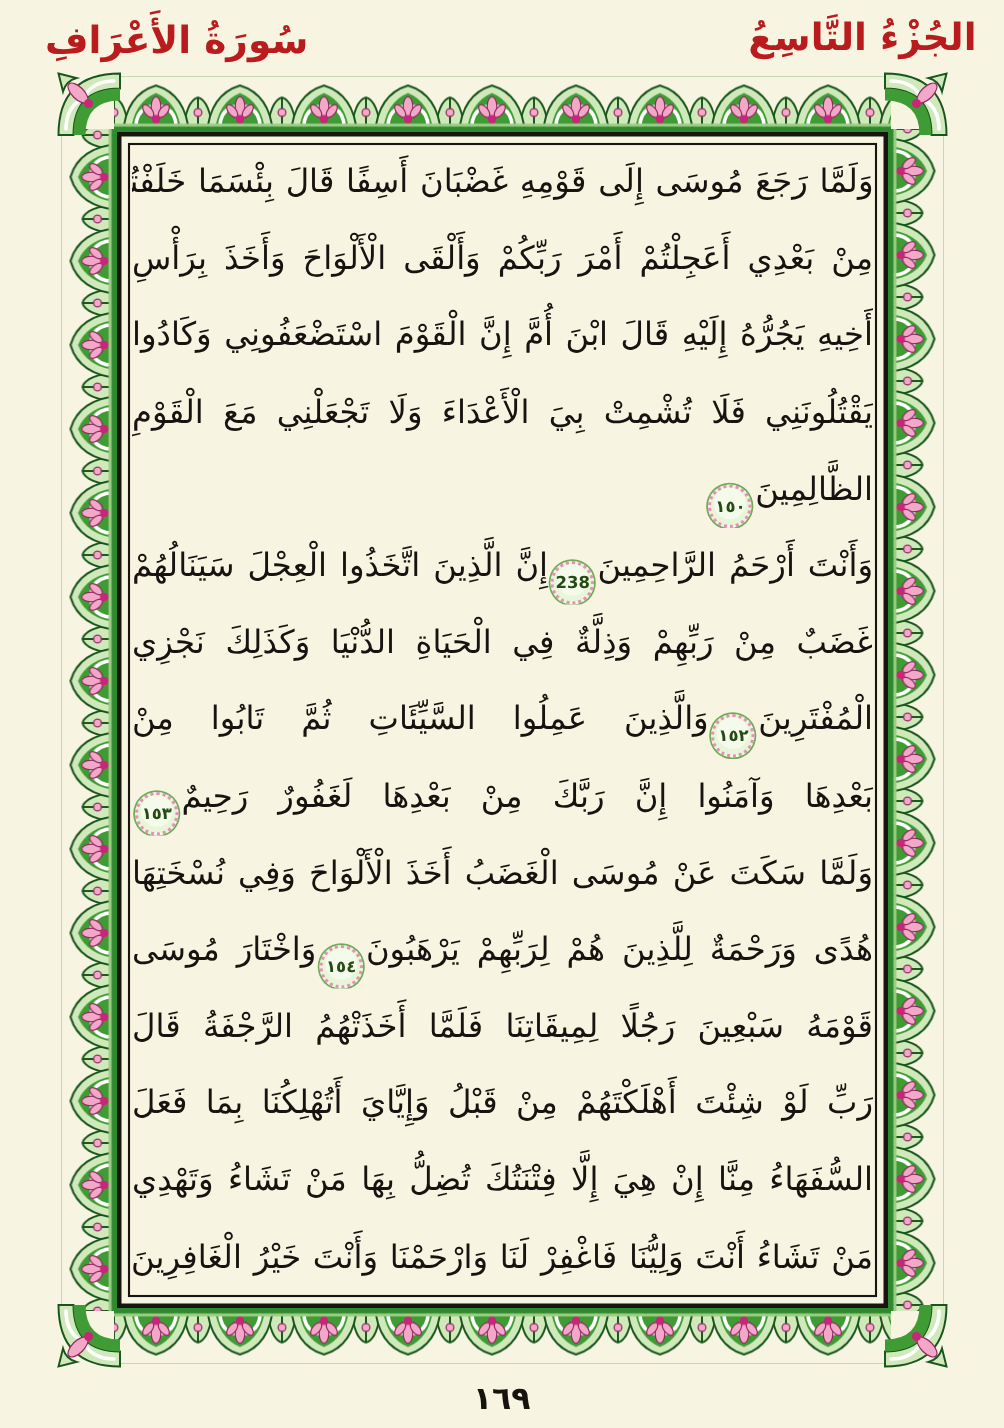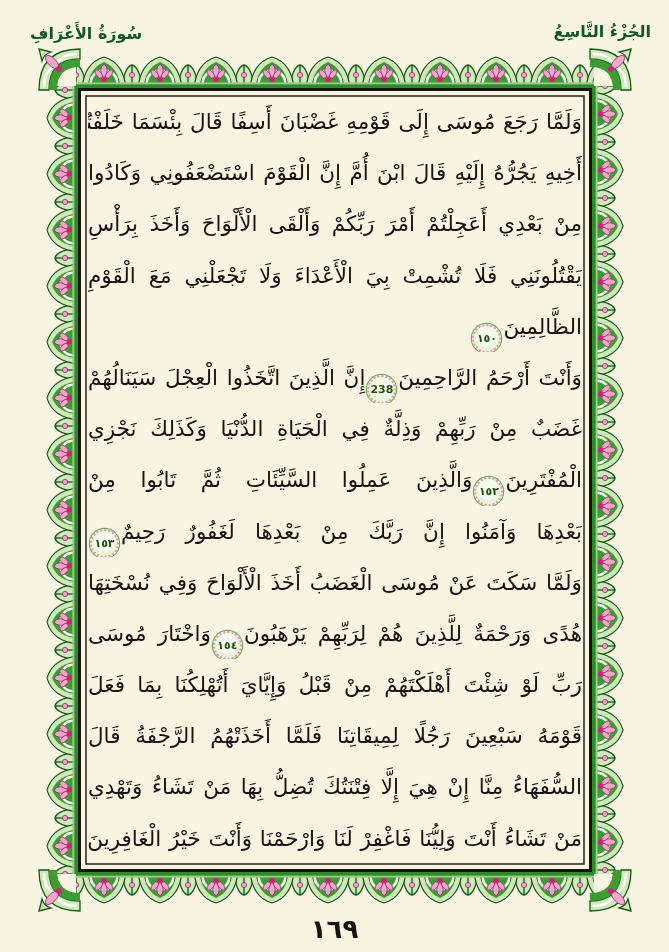--- a/index.html
+++ b/index.html
@@ -9,22 +9,22 @@
     --scroll-white:#ffffff; --marker-fill:#e9f5d9; --marker-dot-pink:#e490bb; --marker-ring-green:#70ab58;
   }
   html,body{margin:0;padding:0}
   body{
     width:669px;height:952px;overflow:hidden;
     background:var(--page-cream);
     font-family:"DejaVu Sans",sans-serif;
   }
   .page{position:relative;width:669px;height:952px;background:var(--page-cream)}
   .header-label{
-    position:absolute;direction:rtl;color:#14532d;font-size:16px;font-weight:bold;
-    line-height:1;white-space:nowrap;margin-top:12px;
+    position:absolute;direction:rtl;color:#b91c1c;font-size:25px;font-weight:bold;
+    line-height:1;white-space:nowrap;
   }
   .juz-label{top:12px;right:18px}
   .surah-label{top:14px;left:30px}
   .frame-svg{position:absolute;left:36px;top:46px;width:598px;height:868px}
   
   .pLight{fill:var(--border-green-light);stroke:var(--border-outline);stroke-width:1.3}
   .pDark{fill:var(--border-green)}
   .pWhite{fill:none;stroke:var(--scroll-white);stroke-width:2.4;stroke-linecap:round}
   .pPink{fill:var(--flower-pink);stroke:#8e2a5e;stroke-width:0.8}
   .pMag{fill:var(--flower-magenta)}
@@ -45,21 +45,21 @@
     display:inline-flex;align-items:center;justify-content:center;
     width:25px;height:25px;border-radius:50%;
     background:radial-gradient(circle at 50% 42%, #f5fbeb 0 55%, var(--marker-fill) 56% 100%);
     border:2px dotted var(--marker-dot-pink);
     box-shadow:0 0 0 1.2px var(--marker-ring-green);
     vertical-align:-8px;margin:12px 2px;
   }
   .ayah-num{font-size:11px;color:#254a14;line-height:1;font-weight:bold}
   .page-number{
     position:absolute;bottom:8px;left:0;width:100%;text-align:center;
-    font-size:26px;font-weight:bold;color:#15130d;letter-spacing:4px;
+    font-size:21px;font-weight:bold;color:#15130d;letter-spacing:4px;
   }
 </style>
 </head>
 <body>
 
 <div class="page">
 
   <div class="header-label juz-label">الجُزْءُ التَّاسِعُ</div>
   <div class="header-label surah-label">سُورَةُ الأَعْرَافِ</div>
 
@@ -110,41 +110,41 @@
     <use href="#cTL" transform="translate(598,868) rotate(180)"></use>
     <use href="#cTL" transform="translate(0,868) rotate(270)"></use>
 
     <rect class="frameRect" x="43.5" y="43.5" width="511" height="781" stroke-width="3"></rect>
     <rect class="frameRect" x="50" y="50" width="498" height="768" stroke-width="1.4"></rect>
   </svg>
 
   <div class="text-area">
     <div>
         <div class="qline"><span>وَلَمَّا رَجَعَ مُوسَى إِلَى قَوْمِهِ غَضْبَانَ أَسِفًا قَالَ بِئْسَمَا خَلَفْتُمُونِي</span></div>
+        <div class="qline"><span>مِنْ بَعْدِي أَعَجِلْتُمْ أَمْرَ رَبِّكُمْ وَأَلْقَى الْأَلْوَاحَ وَأَخَذَ بِرَأْسِ</span></div>
         <div class="qline"><span>أَخِيهِ يَجُرُّهُ إِلَيْهِ قَالَ ابْنَ أُمَّ إِنَّ الْقَوْمَ اسْتَضْعَفُونِي وَكَادُوا</span></div>
-        <div class="qline"><span>مِنْ بَعْدِي أَعَجِلْتُمْ أَمْرَ رَبِّكُمْ وَأَلْقَى الْأَلْوَاحَ وَأَخَذَ بِرَأْسِ</span></div>
         <div class="qline"><span>يَقْتُلُونَنِي فَلَا تُشْمِتْ بِيَ الْأَعْدَاءَ وَلَا تَجْعَلْنِي مَعَ الْقَوْمِ</span></div>
         <div class="qline"><span>الظَّالِمِينَ</span><span class="ayah-marker">
             <span class="ayah-num">١٥٠</span>
           </span></div>
         <div class="qline"><span>وَأَنْتَ أَرْحَمُ الرَّاحِمِينَ</span><span class="ayah-marker">
             <span class="ayah-num">238</span>
           </span><span>إِنَّ الَّذِينَ اتَّخَذُوا الْعِجْلَ سَيَنَالُهُمْ</span></div>
         <div class="qline"><span>غَضَبٌ مِنْ رَبِّهِمْ وَذِلَّةٌ فِي الْحَيَاةِ الدُّنْيَا وَكَذَلِكَ نَجْزِي</span></div>
         <div class="qline"><span>الْمُفْتَرِينَ</span><span class="ayah-marker">
             <span class="ayah-num">١٥٢</span>
           </span><span>وَالَّذِينَ عَمِلُوا السَّيِّئَاتِ ثُمَّ تَابُوا مِنْ</span></div>
         <div class="qline"><span>بَعْدِهَا وَآمَنُوا إِنَّ رَبَّكَ مِنْ بَعْدِهَا لَغَفُورٌ رَحِيمٌ</span><span class="ayah-marker">
             <span class="ayah-num">١٥٣</span>
           </span></div>
         <div class="qline"><span>وَلَمَّا سَكَتَ عَنْ مُوسَى الْغَضَبُ أَخَذَ الْأَلْوَاحَ وَفِي نُسْخَتِهَا</span></div>
         <div class="qline"><span>هُدًى وَرَحْمَةٌ لِلَّذِينَ هُمْ لِرَبِّهِمْ يَرْهَبُونَ</span><span class="ayah-marker">
             <span class="ayah-num">١٥٤</span>
           </span><span>وَاخْتَارَ مُوسَى</span></div>
+        <div class="qline"><span>قَوْمَهُ سَبْعِينَ رَجُلًا لِمِيقَاتِنَا فَلَمَّا أَخَذَتْهُمُ الرَّجْفَةُ قَالَ</span></div>
         <div class="qline"><span>رَبِّ لَوْ شِئْتَ أَهْلَكْتَهُمْ مِنْ قَبْلُ وَإِيَّايَ أَتُهْلِكُنَا بِمَا فَعَلَ</span></div>
-        <div class="qline"><span>قَوْمَهُ سَبْعِينَ رَجُلًا لِمِيقَاتِنَا فَلَمَّا أَخَذَتْهُمُ الرَّجْفَةُ قَالَ</span></div>
         <div class="qline"><span>السُّفَهَاءُ مِنَّا إِنْ هِيَ إِلَّا فِتْنَتُكَ تُضِلُّ بِهَا مَنْ تَشَاءُ وَتَهْدِي</span></div>
         <div class="qline"><span>مَنْ تَشَاءُ أَنْتَ وَلِيُّنَا فَاغْفِرْ لَنَا وَارْحَمْنَا وَأَنْتَ خَيْرُ الْغَافِرِينَ</span></div>
       </div>
   </div>
 
   <div class="page-number">١٦٩</div>
 </div>
 
 </body></html>

